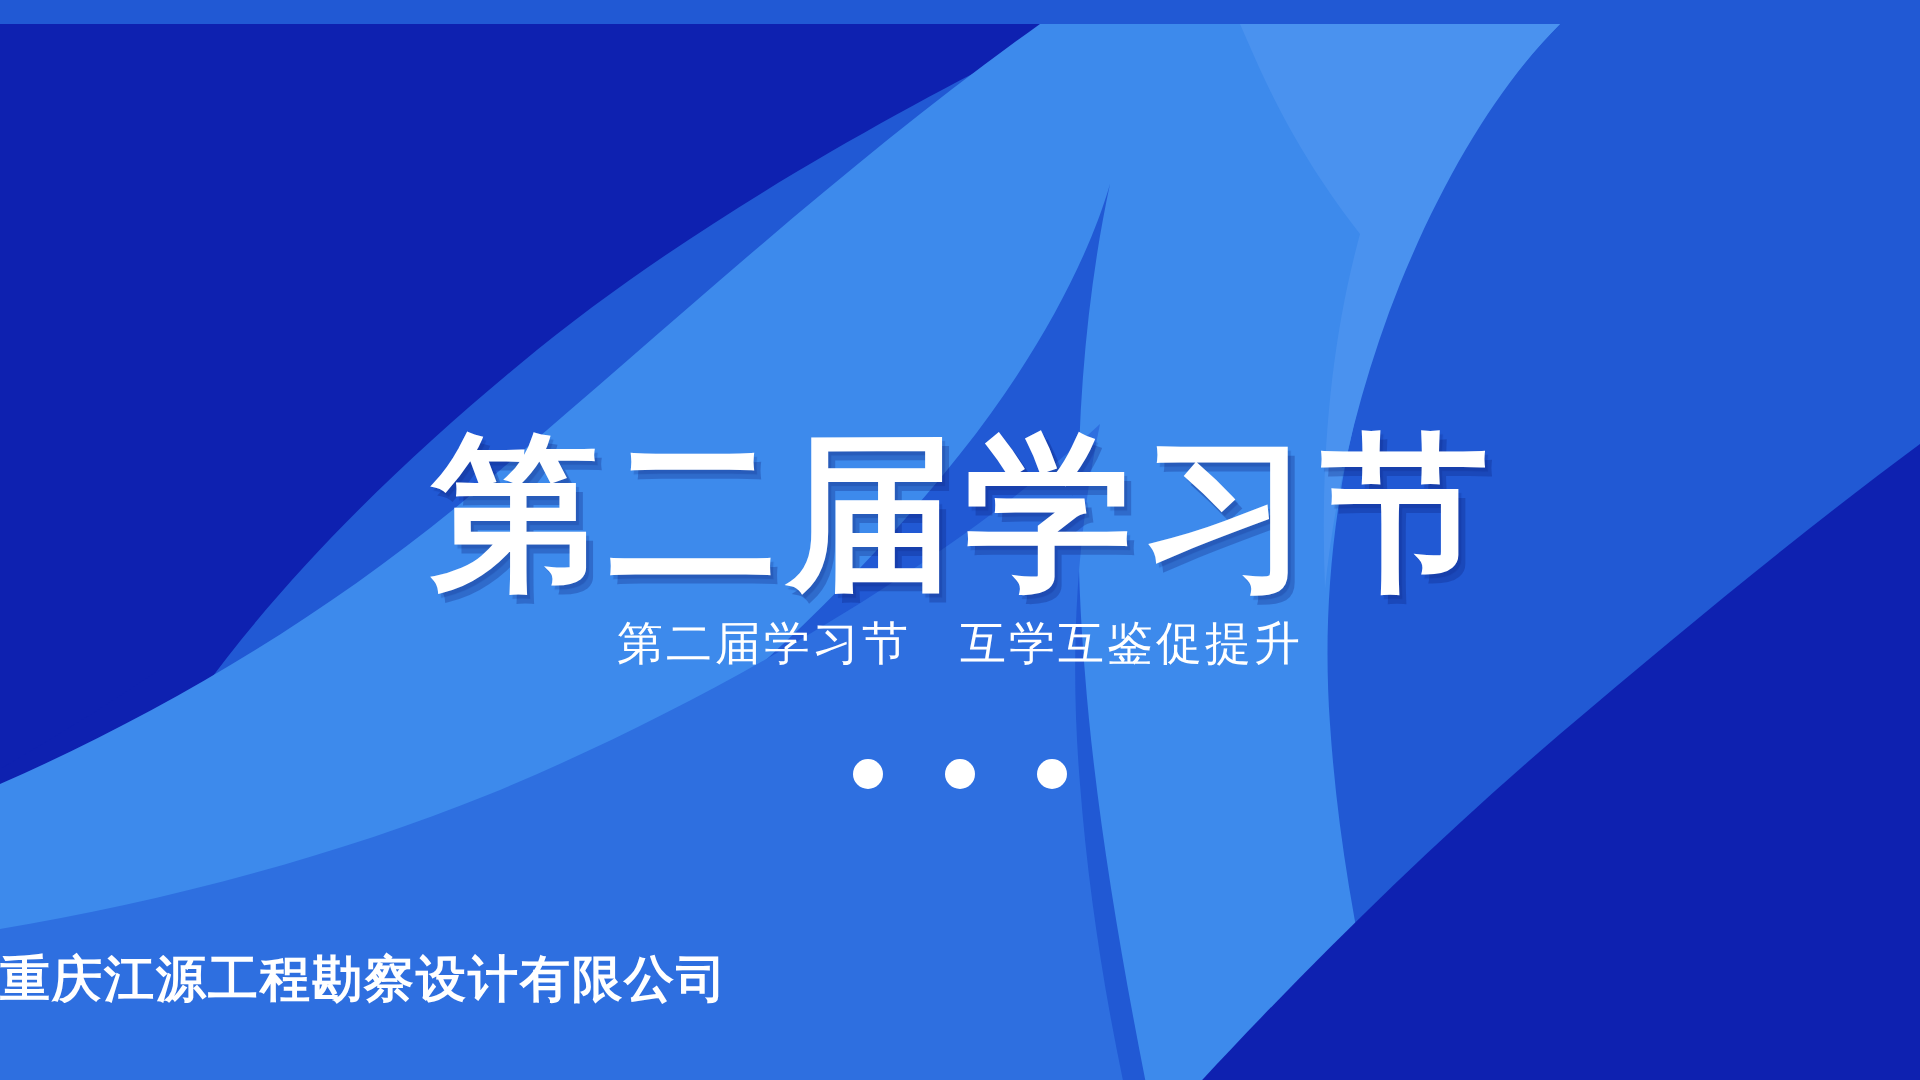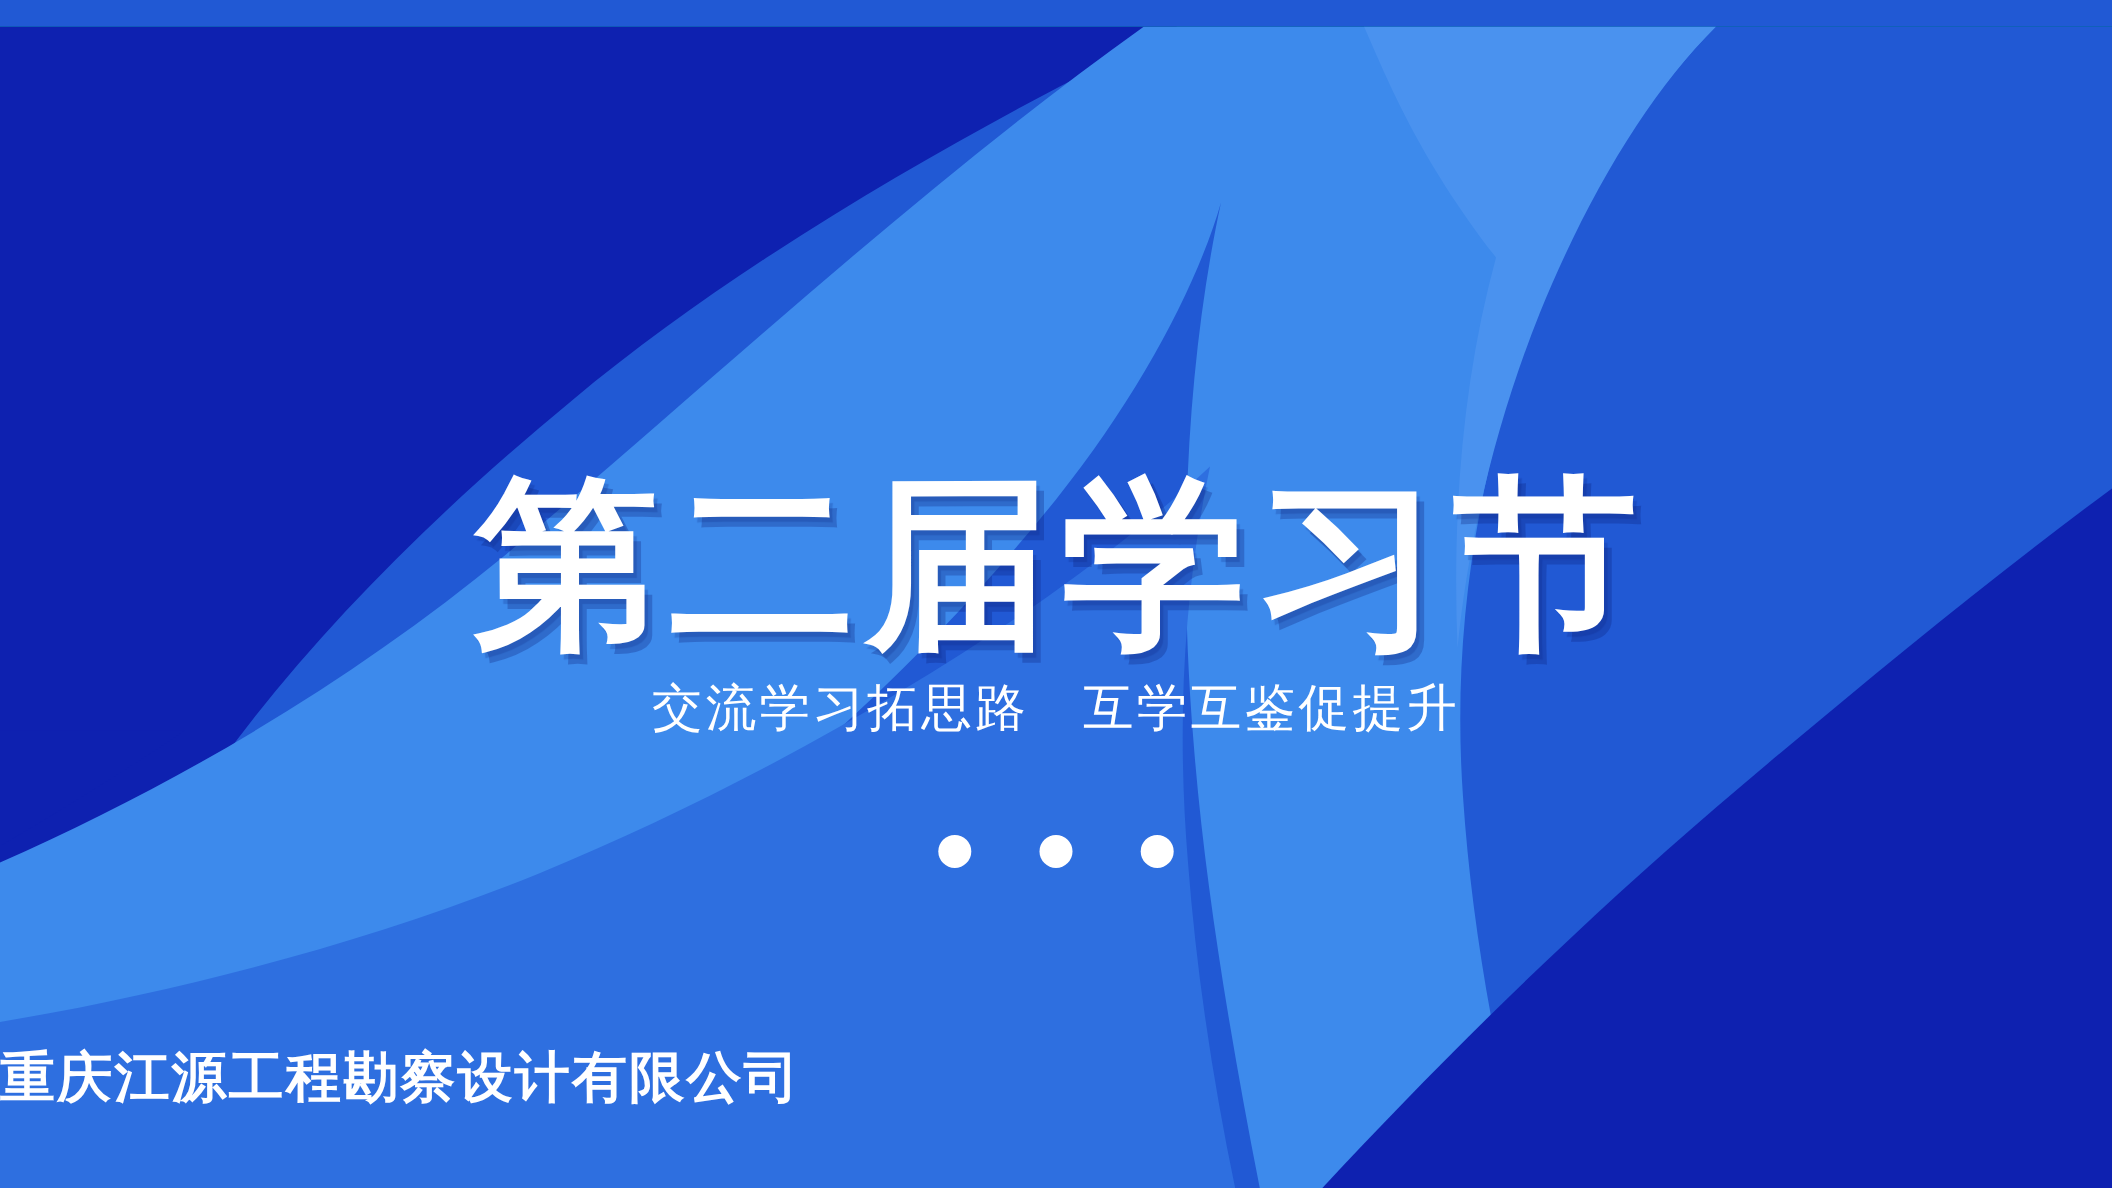--- a/index.html
+++ b/index.html
@@ -150,21 +150,21 @@
              C1680,608 1805,505 1920,420 Z"></path>
 
     <path fill="#0e21b0" d="M0,640 L0,745 C60,710 115,676 168,640 Z"></path>
 
   </svg>
 
   <div id="content">
 
     <h1 id="main-title">第二届学习节</h1>
 
-    <div id="subtitle">交流学习拓思路　互学互鉴促提升</div>
+    <div id="subtitle">第二届学习节　互学互鉴促提升</div>
 
     <div id="dots">
       <span class="dot"></span>
       <span class="dot"></span>
       <span class="dot"></span>
     </div>
 
     <div id="org-name">重庆江源工程勘察设计有限公司</div>
 
   </div>

